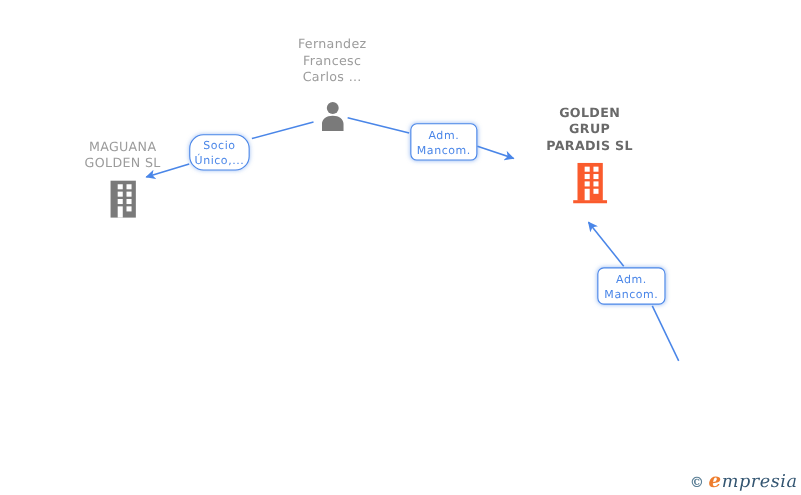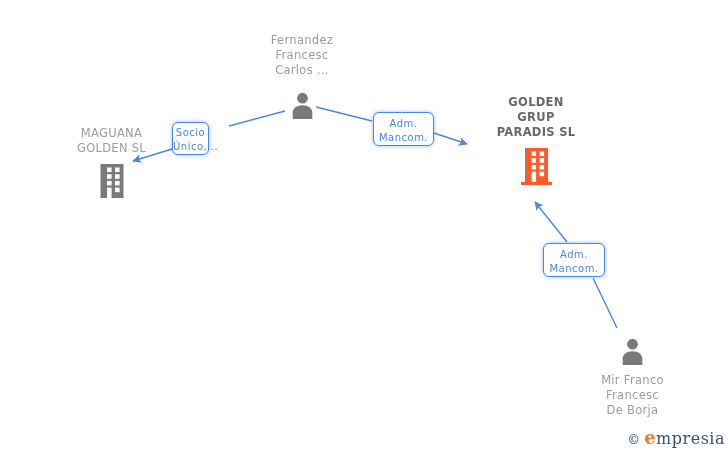--- a/index.html
+++ b/index.html
@@ -41,21 +41,21 @@
     box-sizing:border-box;
     cursor:pointer;
   }
 
   .brand{
     position:absolute;right:3px;bottom:2px;
     display:flex;align-items:baseline;gap:4px;
     font-family:"DejaVu Serif","Liberation Serif",serif;
   }
   .brand .copy{color:#5b7f96;font-size:13px;font-weight:bold;}
-  .brand .wordmark{font-size:16px;color:#335571;letter-spacing:.5px;}
+  .brand .wordmark{font-style:italic;font-size:16px;color:#335571;letter-spacing:.5px;}
   .brand .wordmark .e{color:#ee7d2d;font-size:18px;font-weight:bold;}
 </style>
 </head>
 <body>
 
 <div class="canvas">
 
   <svg class="edges" width="728" height="450" viewBox="0 0 728 450">
     <defs>
       <marker id="arr" viewBox="0 0 9 9" refX="8.2" refY="4.5" markerWidth="9" markerHeight="9" markerUnits="userSpaceOnUse" orient="auto">
@@ -117,33 +117,22 @@
         <rect x="10.5" y="10.2" width="4.6" height="4.6"></rect>
         <rect x="18.5" y="10.2" width="4.6" height="4.6"></rect>
         <rect x="10.5" y="16.9" width="4.6" height="4.6"></rect>
         <rect x="18.5" y="16.9" width="4.6" height="4.6"></rect>
         <rect x="18.5" y="23.6" width="4.6" height="4.6"></rect>
         <rect x="10.5" y="23.6" width="4.6" height="10.4"></rect>
       </g>
     </svg>
   </div>
 
-  <div class="node" style="left:560px;top:337px;width:145px;">
-    <svg width="29" height="28" viewBox="0 0 29 28">
-      <circle cx="14.5" cy="7.2" r="5.4" fill="#7a7a7a"></circle>
-      <path d="M14.5 14.2c-5.8 0-9.8 3.2-9.8 7.4V28h19.6v-6.4c0-4.2-4-7.4-9.8-7.4z" fill="#7a7a7a"></path>
-    </svg>
-    <div class="nlabel label-gap">
-      <div>Mir Franco</div>
-      <div>Francesc</div>
-      <div>De Borja</div>
-    </div>
-  </div>
 
-  <div class="edge-label" style="left:172px;top:122px;width:37px;height:33px;">
+  <div class="edge-label" style="left:172px;top:122px;width:55px;height:33px;border-radius:13px;">
     <div>Socio</div>
     <div>Único,...</div>
   </div>
 
   <div class="edge-label" style="left:373px;top:112px;width:61px;height:34px;">
     <div>Adm.</div>
     <div>Mancom.</div>
   </div>
 
   <div class="edge-label" style="left:543px;top:243px;width:62px;height:34px;">

